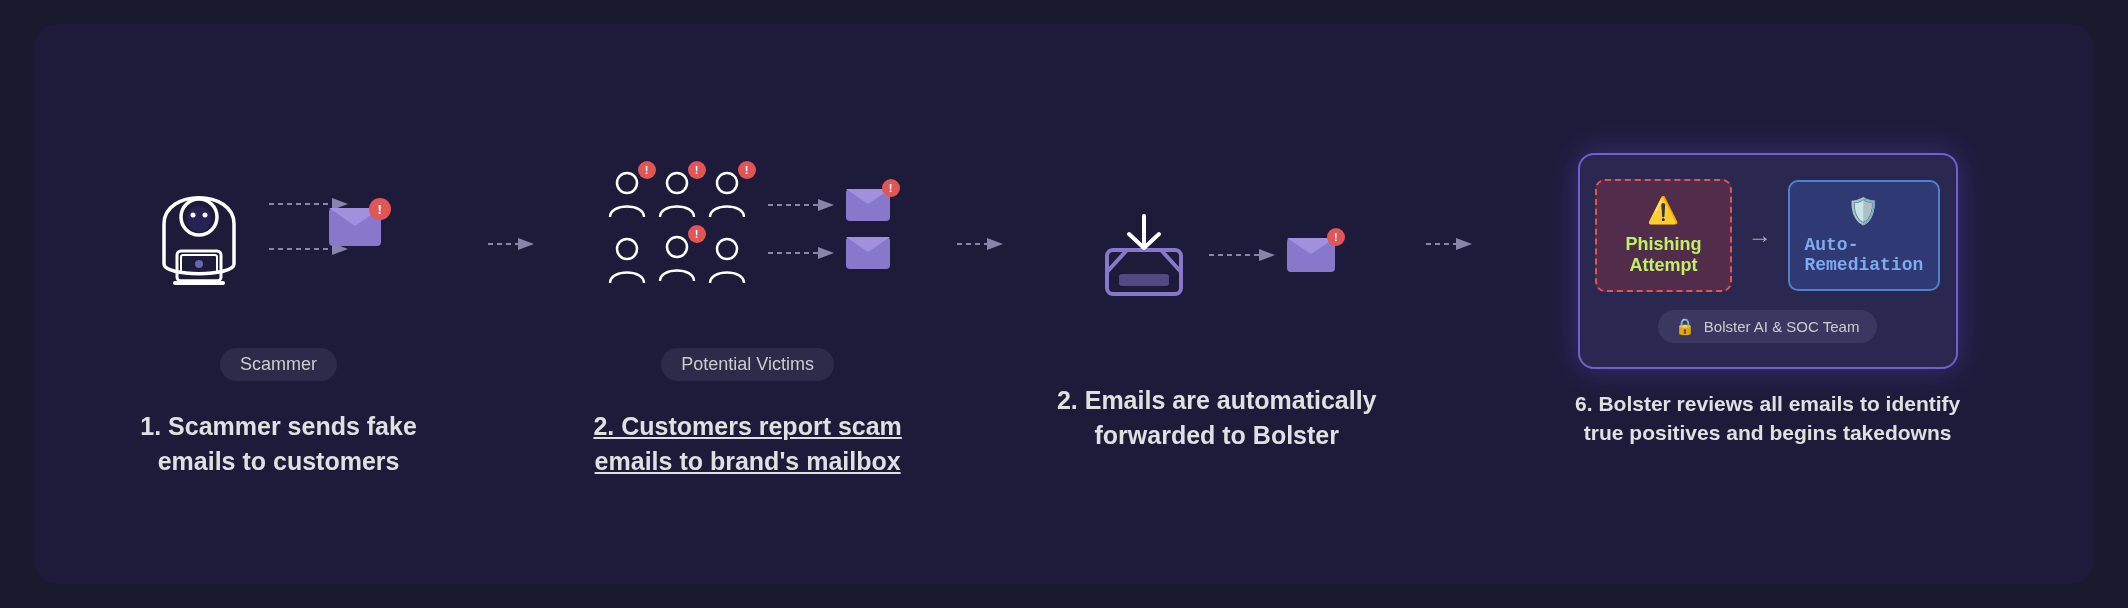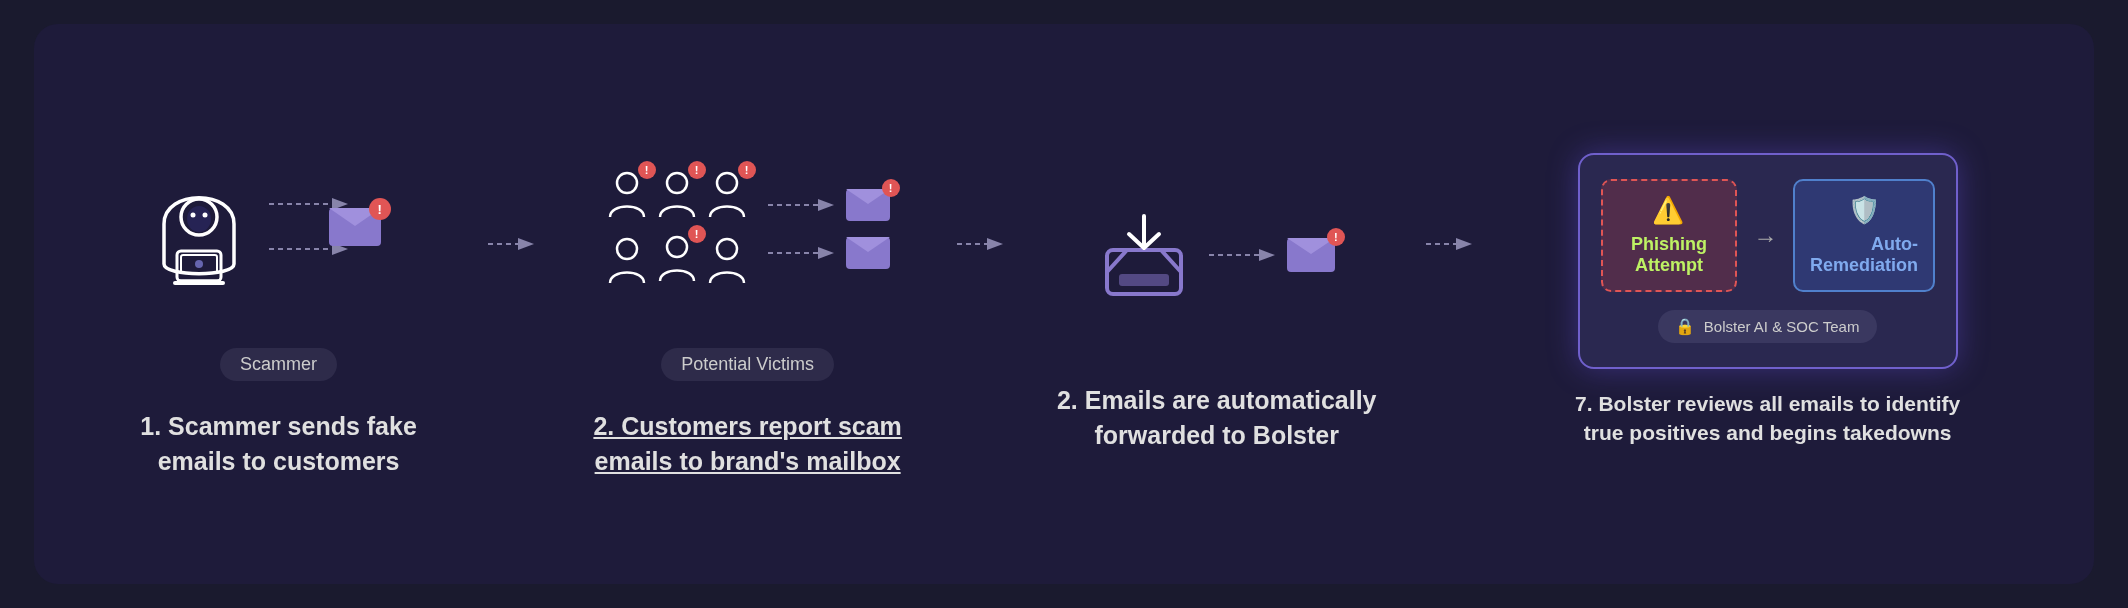--- a/index.html
+++ b/index.html
@@ -196,21 +196,22 @@
       display: flex;
       flex-direction: column;
       align-items: center;
       gap: 8px;
       min-width: 130px;
     }
     .remediation-label {
       color: #80aaee;
       font-size: 18px;
       font-weight: 700;
-      text-align: right;
+      text-align: left;
+      font-family: Liberation Mono, monospace;
     }
     .bolster-team-badge {
       background: #3a3860;
       border-radius: 20px;
       padding: 7px 18px;
       color: #ccc;
       font-size: 15px;
       display: flex;
       align-items: center;
       gap: 8px;
@@ -477,18 +478,18 @@
           </div>
         </div>
 
         <div class="bolster-team-badge">
           <span class="shield-mini">🔒</span>
           <span>Bolster AI &amp; SOC Team</span>
         </div>
       </div>
     </div>
     <div class="step-desc" style="max-width:420px;font-size:21px;">
-      <span style="white-space:pre-line;">7. Bolster reviews all emails to identify
+      <span style="white-space:pre-line;">6. Bolster reviews all emails to identify
 true positives and begins takedowns</span>
     </div>
   </div>
 
 </div>
 
 </body></html>

